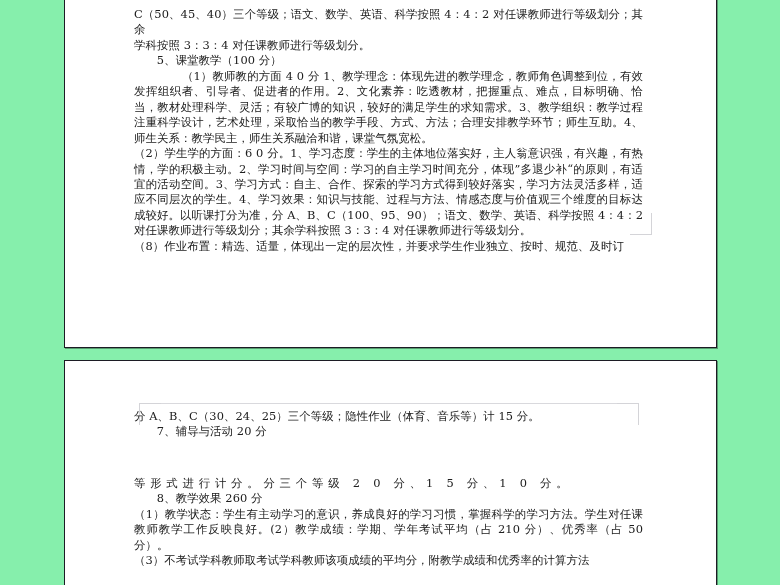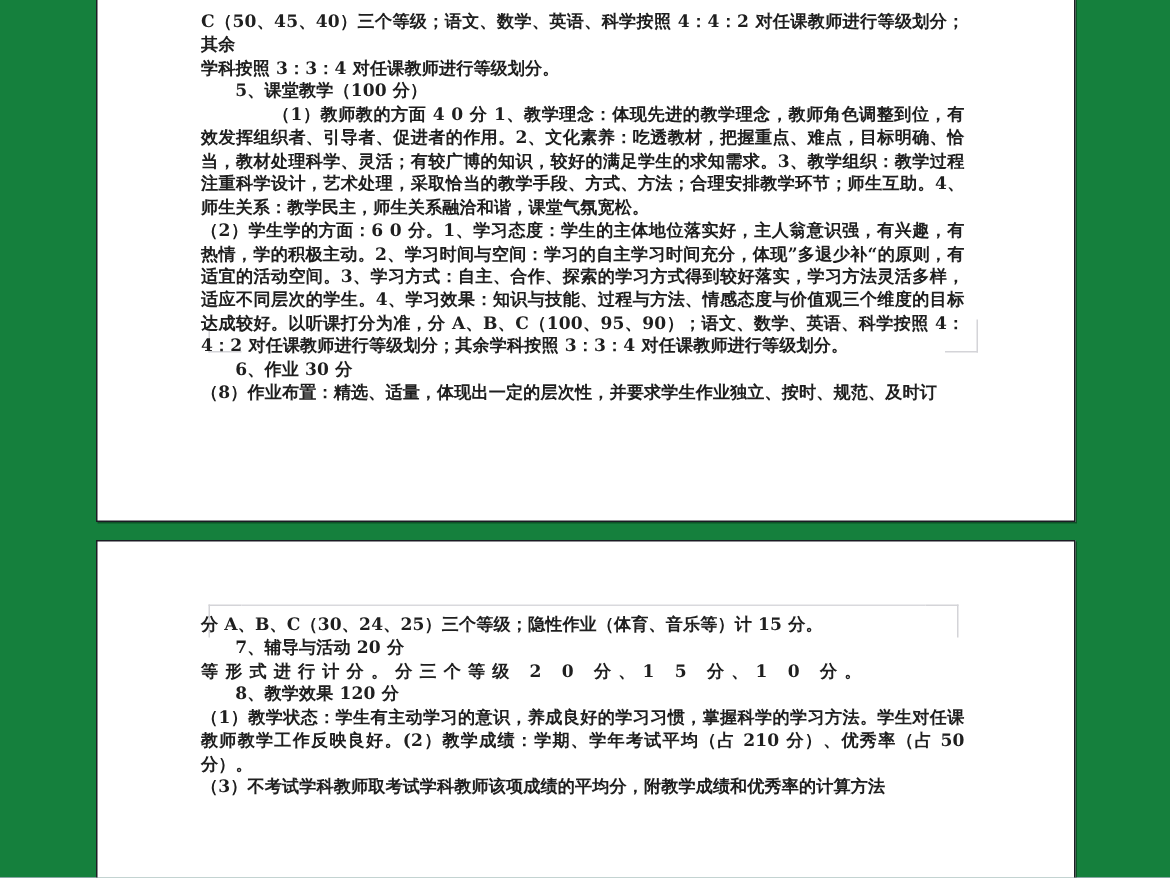--- a/index.html
+++ b/index.html
@@ -5,22 +5,21 @@
   * { margin:0; padding:0; box-sizing:border-box; }
   html,body {
     width:780px; height:585px;
     background:#939cb4;
     font-family:"DejaVu Sans","Liberation Sans",sans-serif;
     overflow:hidden;
   }
   #viewer {
     position:relative;
     width:780px; height:585px;
-    background:#15803d;
-    font-weight:bold;
+    background:#86efac;
   }
 
   .page {
     position:absolute;
     left:64px;
     width:653px;
     background:#ffffff;
     border:1px solid #1c1c24;
     box-shadow:1px 1px 0 rgba(0,0,0,.35);
     overflow:hidden;
@@ -67,20 +66,21 @@
     -webkit-font-smoothing:none;
     filter: contrast(1.06) saturate(0);
   }
 
   .p { margin:0; }
   .ind1 { text-indent:2em; }
   .ind2 { text-indent:4.2em; }
   .spread {
     letter-spacing:.42em;
     text-indent:0;
+    margin-top:36px;
   }
 
   #p1-text { top:92px; }
   #p2-text { top:48px; }
 </style>
 </head>
 <body>
 
 <div id="viewer">
 
@@ -89,39 +89,38 @@
 
       <div class="corner bl" style="left:74px; top:298px;"></div>
       <div class="corner br" style="left:565px; top:298px;"></div>
 
       <div class="body-text" id="p1-text">
         <p class="p">C（50、45、40）三个等级；语文、数学、英语、科学按照 4：4：2 对任课教师进行等级划分；其余</p>
         <p class="p">学科按照 3：3：4 对任课教师进行等级划分。</p>
         <p class="p ind1">5、课堂教学（100 分）</p>
         <p class="p ind2">（1）教师教的方面 4 0 分 1、教学理念：体现先进的教学理念，教师角色调整到位，有效发挥组织者、引导者、促进者的作用。2、文化素养：吃透教材，把握重点、难点，目标明确、恰当，教材处理科学、灵活；有较广博的知识，较好的满足学生的求知需求。3、教学组织：教学过程注重科学设计，艺术处理，采取恰当的教学手段、方式、方法；合理安排教学环节；师生互助。4、师生关系：教学民主，师生关系融洽和谐，课堂气氛宽松。</p>
         <p class="p">（2）学生学的方面：6 0 分。1、学习态度：学生的主体地位落实好，主人翁意识强，有兴趣，有热情，学的积极主动。2、学习时间与空间：学习的自主学习时间充分，体现”多退少补“的原则，有适宜的活动空间。3、学习方式：自主、合作、探索的学习方式得到较好落实，学习方法灵活多样，适应不同层次的学生。4、学习效果：知识与技能、过程与方法、情感态度与价值观三个维度的目标达成较好。以听课打分为准，分 A、B、C（100、95、90）；语文、数学、英语、科学按照 4：4：2 对任课教师进行等级划分；其余学科按照 3：3：4 对任课教师进行等级划分。</p>
-        <p class="p ind1">6、作业 30 分</p>
         <p class="p">（8）作业布置：精选、适量，体现出一定的层次性，并要求学生作业独立、按时、规范、及时订</p>
       </div>
 
     </div>
   </div>
 
   <div class="page" id="page-2">
     <div class="page-inner">
 
       <div class="corner tl" style="left:74px; top:42px;"></div>
       <div class="corner tr" style="left:552px; top:42px;"></div>
       <div class="margin-rule" style="left:96px; top:42px; width:456px;"></div>
 
       <div class="body-text" id="p2-text">
         <p class="p">分 A、B、C（30、24、25）三个等级；隐性作业（体育、音乐等）计 15 分。</p>
         <p class="p ind1">7、辅导与活动 20 分</p>
         <p class="p spread">等形式进行计分。分三个等级 2 0 分、1 5 分、1 0 分。</p>
-        <p class="p ind1">8、教学效果 120 分</p>
+        <p class="p ind1">8、教学效果 260 分</p>
         <p class="p">（1）教学状态：学生有主动学习的意识，养成良好的学习习惯，掌握科学的学习方法。学生对任课教师教学工作反映良好。(2）教学成绩：学期、学年考试平均（占 210 分）、优秀率（占 50 分）。</p>
         <p class="p">（3）不考试学科教师取考试学科教师该项成绩的平均分，附教学成绩和优秀率的计算方法</p>
       </div>
 
     </div>
   </div>
 
 </div>
 
 </body></html>

